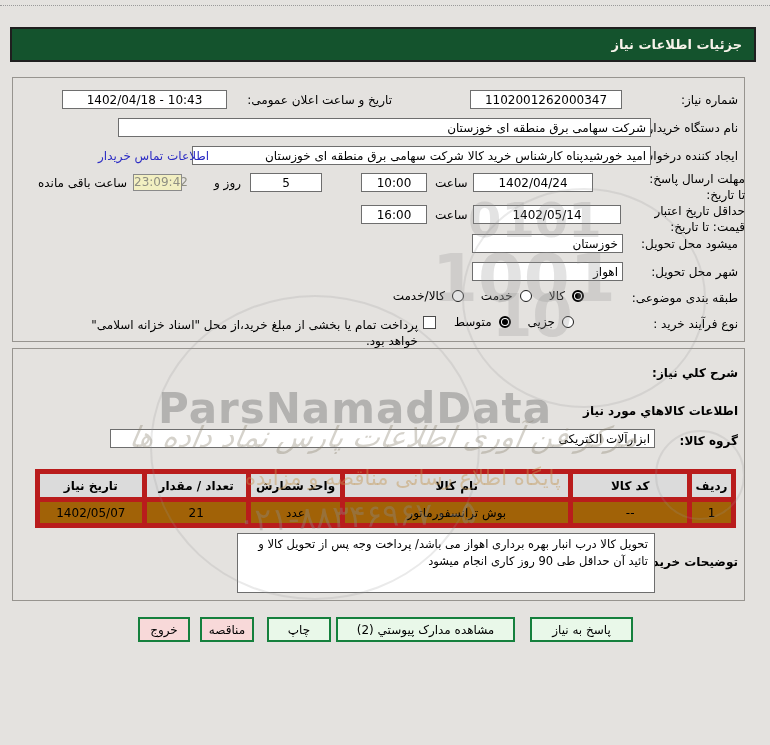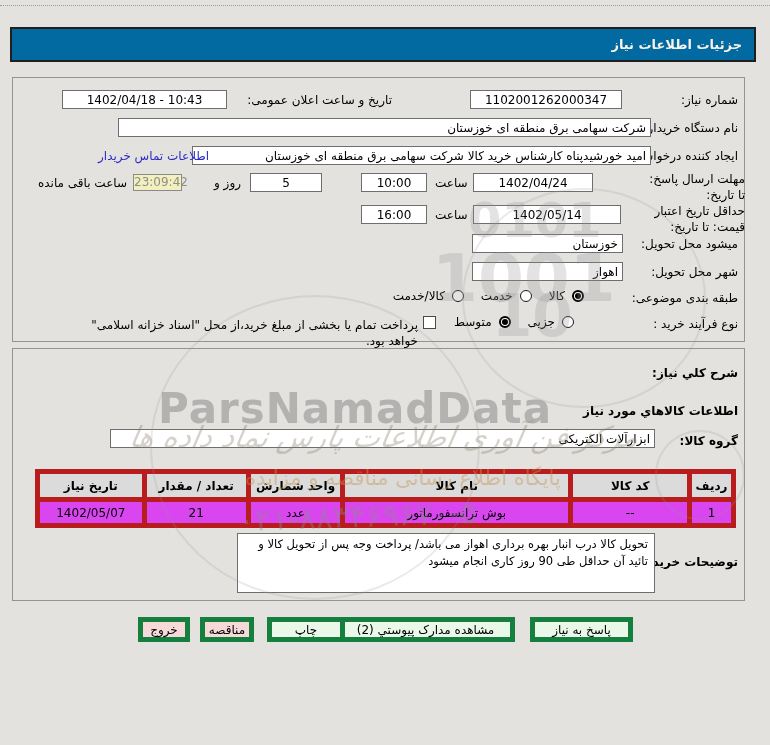--- a/index.html
+++ b/index.html
@@ -10,21 +10,21 @@
     position:relative;
     overflow:hidden;
     direction:rtl;
     font-size:12px;
     color:#000;
   }
   #page { position:absolute; inset:0; }
   .topline { position:absolute; left:0; top:5px; width:770px; border-top:1px dotted #9a9a9a; }
   .titlebar {
     position:absolute; left:10px; top:27px; width:746px; height:35px;
-    background:#0369a1; border:2px solid #1f1f1f; color:#f7f3ea;
+    background:#14532d; border:2px solid #1f1f1f; color:#f7f3ea;
     font-weight:bold; font-size:13px; line-height:31px; padding:0 12px;
   }
   .panel { position:absolute; border:1px solid #97948f; }
   #panel1 { left:12px; top:77px; width:733px; height:265px; }
   #panel2 { left:12px; top:348px; width:733px; height:253px; }
   .lbl { position:absolute; white-space:nowrap; font-size:12px; }
   .lbl.b { font-weight:bold; }
   .lbl.wrap { white-space:normal; text-align:right; line-height:1.35; }
   .inp {
     position:absolute; background:#fff; border:1px solid #6e6e6e;
@@ -52,24 +52,24 @@
   .area {
     position:absolute; background:#fff; border:1px solid #6e6e6e;
     font-size:12px; text-align:right; padding:2px 6px; line-height:1.5; overflow:hidden;
   }
   table.goods {
     position:absolute; left:35px; top:469px; width:701px;
     border-collapse:collapse; font-size:12px; direction:rtl;
   }
   table.goods th, table.goods td { border:5px solid #b91c1c; }
   table.goods th { background:#dbdbdb; font-weight:bold; height:28px; }
-  table.goods td { background:#d946ef; height:26px; text-align:center; }
+  table.goods td { background:#a16207; height:26px; text-align:center; }
   td.ltr { direction:ltr; }
   .btn {
-    position:absolute; top:617px; height:25px; border:5px solid #15803d;
+    position:absolute; top:617px; height:25px; border:2px solid #15803d;
     font-size:12px; font-family:inherit; cursor:pointer; color:#000; padding:0;
   }
   .btn.green { background:#e9f8e9; }
   .btn.pink  { background:#f8d9d9; }
   
   .wm { position:absolute; pointer-events:none; z-index:6; white-space:nowrap; }
   .wm-brand { left:158px; top:384px; font-size:42px; font-weight:bold; color:rgba(125,125,125,.48); direction:ltr; letter-spacing:1px; }
   .wm-script { left:130px; top:420px; font-size:29px; font-style:italic; color:rgba(135,125,105,.35); transform:skewX(-10deg); }
   .wm-tan { left:245px; top:466px; font-size:21px; color:rgba(195,150,85,.45); }
   .wm-phone { left:238px; top:498px; font-size:31px; color:rgba(140,140,140,.38); direction:ltr; letter-spacing:3px; transform:rotate(-2deg); }
@@ -174,21 +174,21 @@
       <td class="ltr">1402/05/07</td>
     </tr>
   </tbody>
     </table>
 
   <div class="lbl b" style="right:32px; top:555px;">توضیحات خریدار:</div>
   <div class="area" style="left:237px; top:533px; width:418px; height:60px; font-size:11.5px;">تحویل کالا درب انبار بهره برداری اهواز می باشد/ پرداخت وجه پس از تحویل کالا و تائید آن حداقل طی 90 روز کاری انجام میشود</div>
 
   <button class="btn green" style="left:530px; width:103px;">پاسخ به نیاز</button>
   <button class="btn green" style="left:336px; width:179px;">مشاهده مدارک پیوستي (2)</button>
-  <button class="btn green" style="left:267px; width:78px;">چاپ</button>
+  <button class="btn green" style="left:267px; width:64px;">چاپ</button>
   <button class="btn pink" style="left:200px; width:54px;">مناقصه</button>
   <button class="btn pink" style="left:138px; width:52px;">خروج</button>
 
   <div class="wm wm-brand">ParsNamadData</div>
   <div class="wm wm-script">مرکز فن آوری اطلاعات پارس نماد داده ها</div>
   <div class="wm wm-tan">پایگاه اطلاع رسانی مناقصه و مزایده</div>
   <div class="wm wm-phone">۰۲۱-۸۸۳۴۶۹۶۷۰-۵</div>
   <div class="wm-num" style="left:468px; top:192px; font-size:48px;">0101</div>
   <div class="wm-num" style="left:432px; top:240px; font-size:66px;">1001</div>
   <div class="wm-num" style="left:492px; top:282px; font-size:58px;">10</div>

